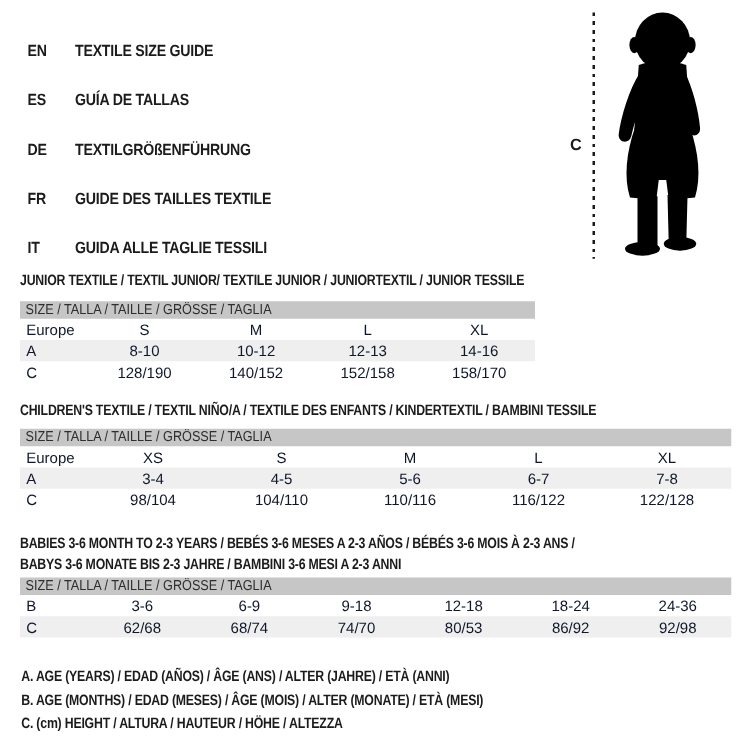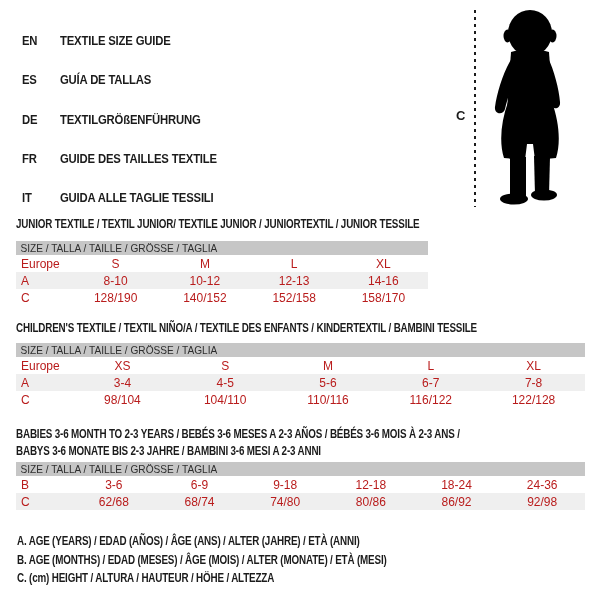--- a/index.html
+++ b/index.html
@@ -47,21 +47,21 @@
     background: var(--bar, #c6c6c6);
     height: 14px; display: flex; align-items: center;
   }
   #table-0 .table-bar { margin-top: 8px; }
   #table-1 .table-bar { margin-top: 6px; }
   #table-2 .table-bar { margin-top: 2px; }
   .table-bar span {
     font-size: 11.5px; color: #2e2e2e; padding-left: 5px; white-space: nowrap;
     transform: scaleX(0.88); transform-origin: 0 50%;
   }
-  .t-row { display: flex; height: 17px; align-items: center; font-size: 12px; color: #b91c1c; }
+  .t-row { display: flex; height: 17px; align-items: center; font-size: 12px; color: #0f172a; }
   .t-row.shaded { background: var(--shade, #efefef); }
   .cell-label { flex: 0 0 55px; padding-left: 5px; }
   .cell-val { flex: 1 1 0; text-align: center; }
 
   
   .footnotes { position: absolute; left: 17px; top: 532px; }
   .footnote {
     font-weight: 700; font-size: 12px; line-height: 18.5px;
     letter-spacing: -0.2px; white-space: nowrap;
     transform: scaleX(0.82); transform-origin: 0 50%;
@@ -195,22 +195,22 @@
         <span class="cell-val">6-9</span>
         <span class="cell-val">9-18</span>
         <span class="cell-val">12-18</span>
         <span class="cell-val">18-24</span>
         <span class="cell-val">24-36</span>
       </div>
       <div class="t-row shaded">
         <span class="cell-label">C</span>
         <span class="cell-val">62/68</span>
         <span class="cell-val">68/74</span>
-        <span class="cell-val">74/80</span>
-        <span class="cell-val">80/86</span>
+        <span class="cell-val">74/70</span>
+        <span class="cell-val">80/53</span>
         <span class="cell-val">86/92</span>
         <span class="cell-val">92/98</span>
       </div>
     </div>
 </section>
 
 <div class="footnotes">
     <div class="footnote">A. AGE (YEARS) / EDAD (AÑOS) / ÂGE (ANS) / ALTER (JAHRE) / ETÀ (ANNI)</div>
     <div class="footnote">B. AGE (MONTHS) / EDAD (MESES) / ÂGE (MOIS) / ALTER (MONATE) / ETÀ (MESI)</div>
     <div class="footnote">C. (cm) HEIGHT / ALTURA / HAUTEUR / HÖHE / ALTEZZA</div>

